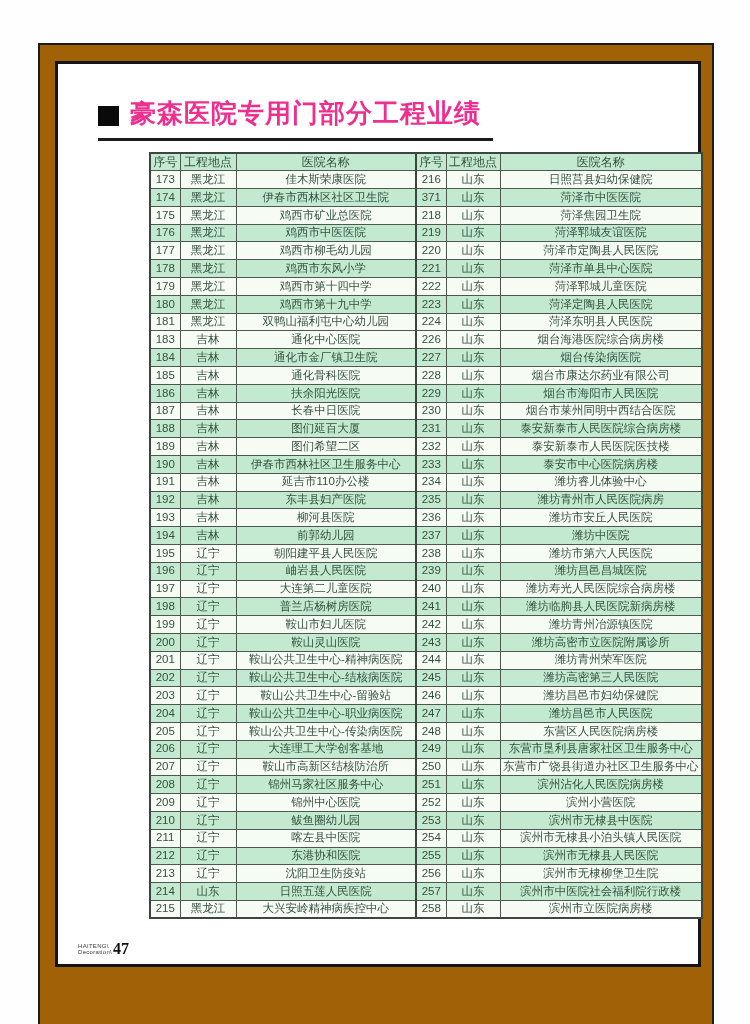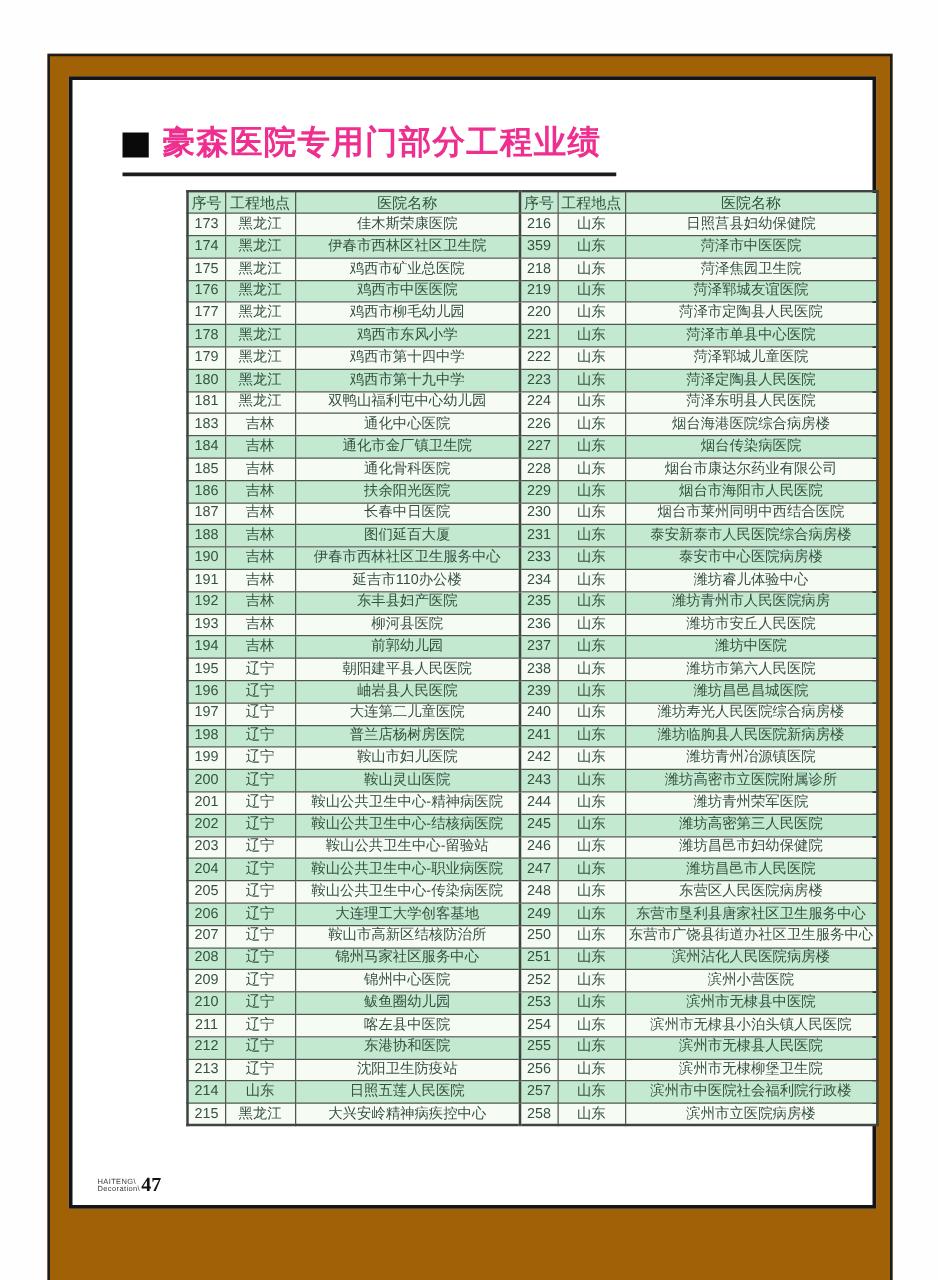--- a/index.html
+++ b/index.html
@@ -94,21 +94,21 @@
               <td>黑龙江</td>
               <td>佳木斯荣康医院</td>
               <td class="mid-split">216</td>
               <td>山东</td>
               <td>日照莒县妇幼保健院</td>
             </tr>
             <tr class="green">
               <td>174</td>
               <td>黑龙江</td>
               <td>伊春市西林区社区卫生院</td>
-              <td class="mid-split">359</td>
+              <td class="mid-split">371</td>
               <td>山东</td>
               <td>菏泽市中医医院</td>
             </tr>
             <tr class="white">
               <td>175</td>
               <td>黑龙江</td>
               <td>鸡西市矿业总医院</td>
               <td class="mid-split">218</td>
               <td>山东</td>
               <td>菏泽焦园卫生院</td>
@@ -201,20 +201,28 @@
               <td>山东</td>
               <td>烟台市莱州同明中西结合医院</td>
             </tr>
             <tr class="green">
               <td>188</td>
               <td>吉林</td>
               <td>图们延百大厦</td>
               <td class="mid-split">231</td>
               <td>山东</td>
               <td>泰安新泰市人民医院综合病房楼</td>
+            </tr>
+            <tr class="white">
+              <td>189</td>
+              <td>吉林</td>
+              <td>图们希望二区</td>
+              <td class="mid-split">232</td>
+              <td>山东</td>
+              <td>泰安新泰市人民医院医技楼</td>
             </tr>
             <tr class="green">
               <td>190</td>
               <td>吉林</td>
               <td>伊春市西林社区卫生服务中心</td>
               <td class="mid-split">233</td>
               <td>山东</td>
               <td>泰安市中心医院病房楼</td>
             </tr>
             <tr class="white">

